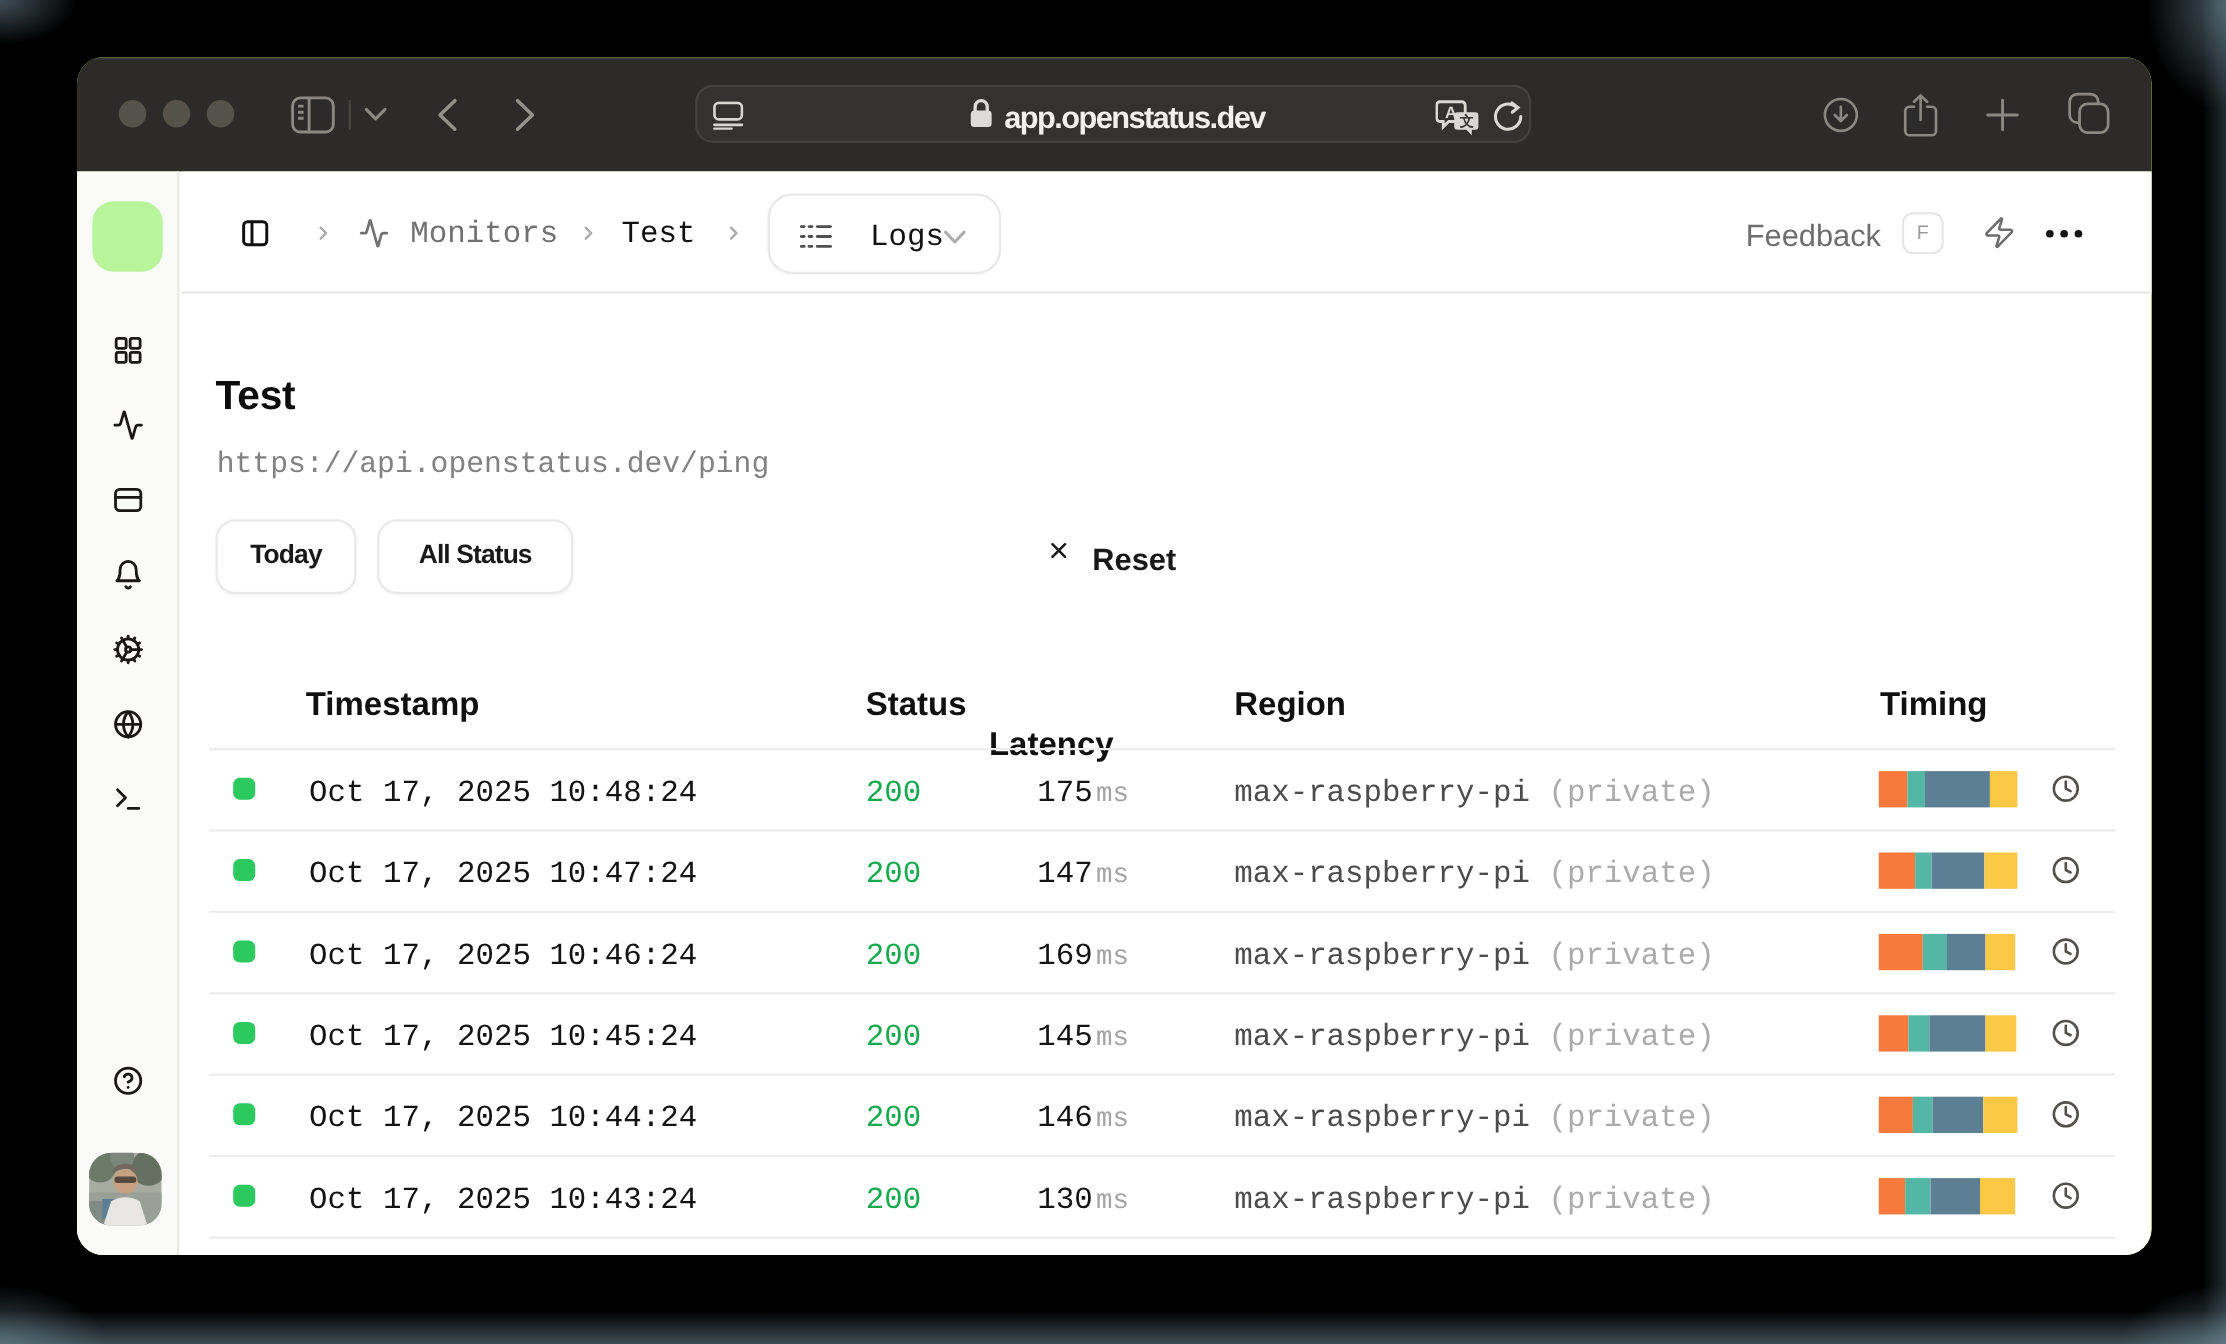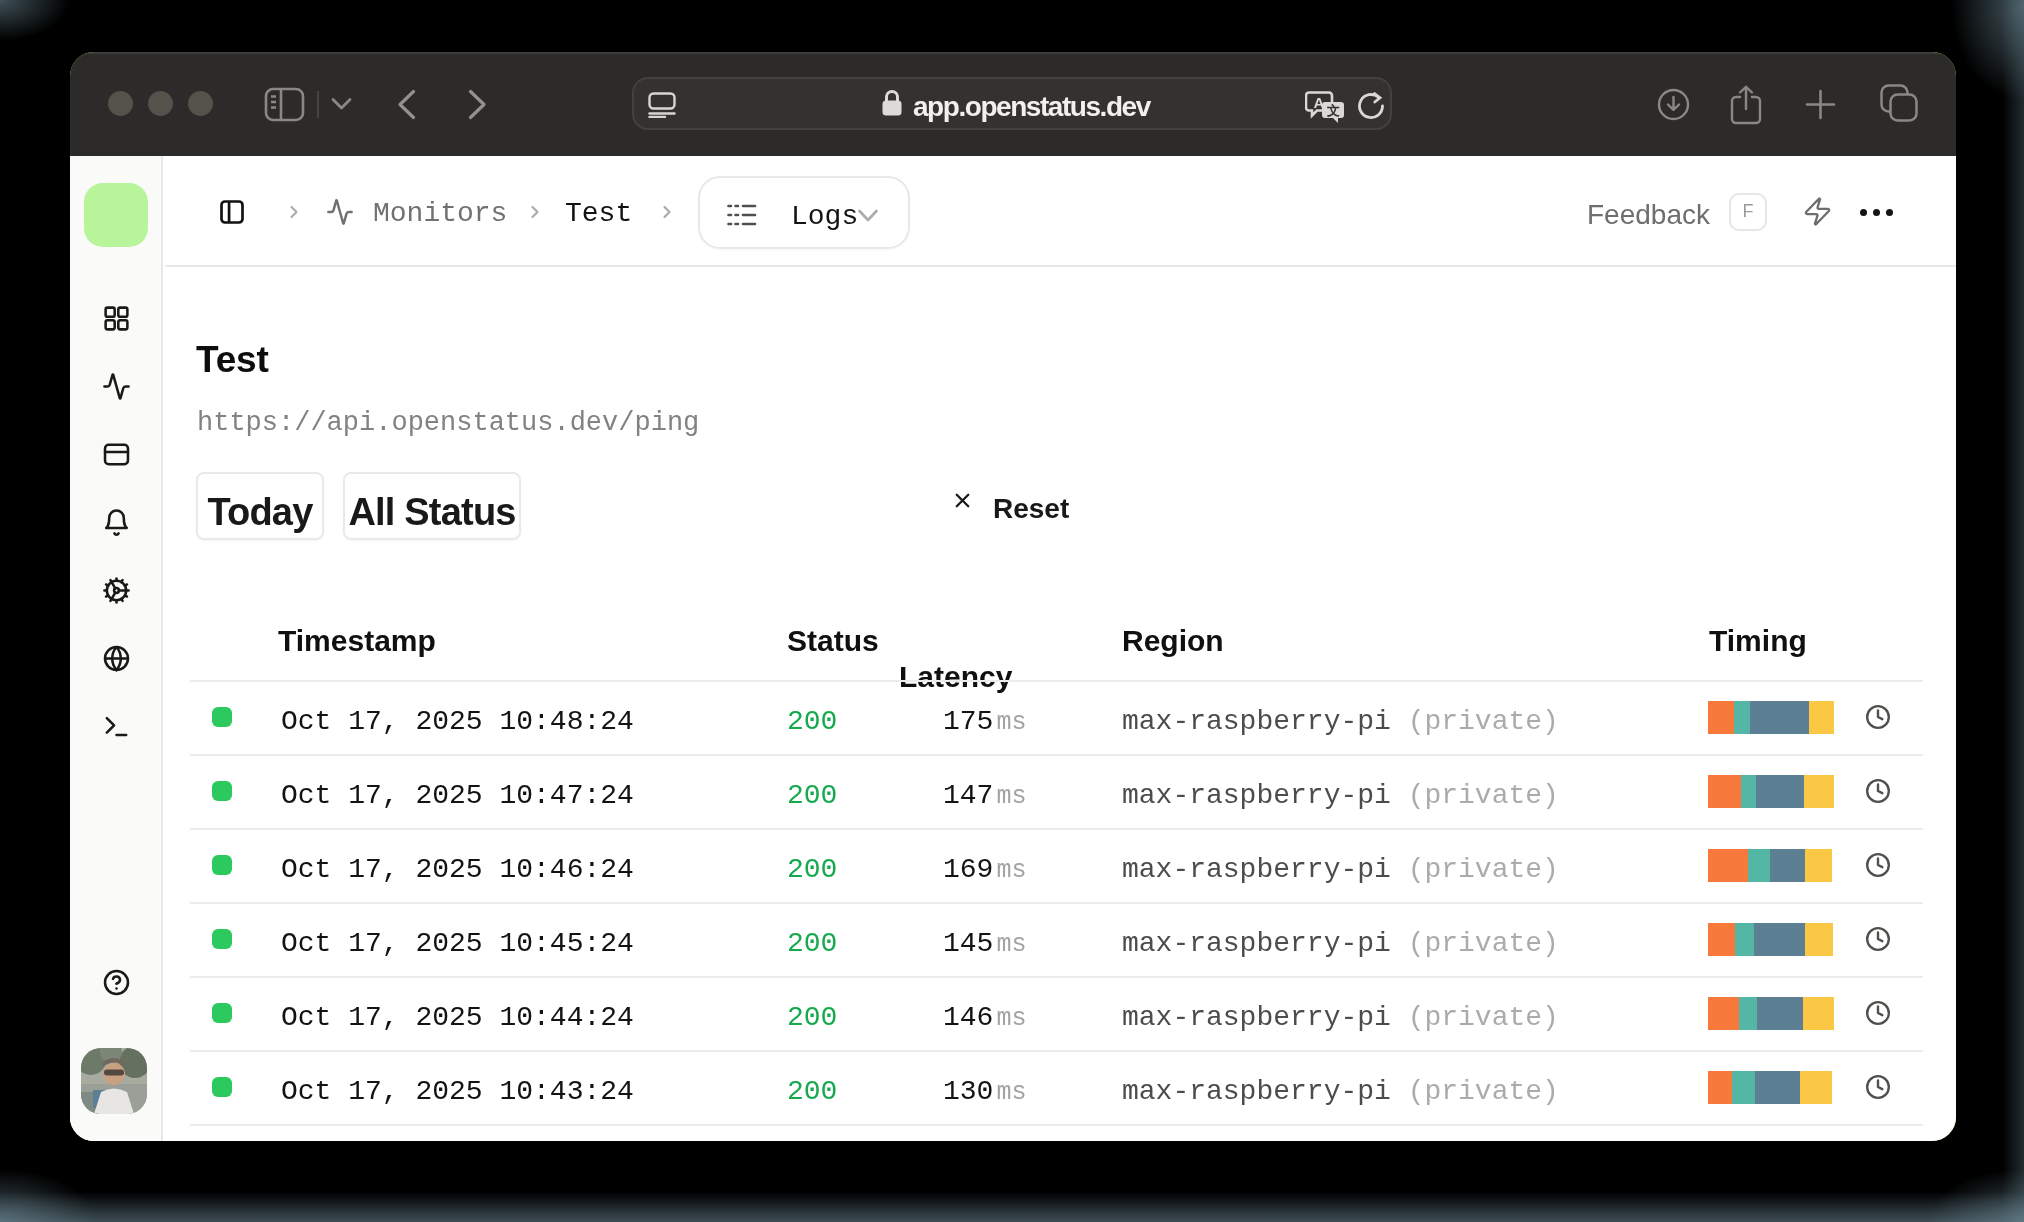--- a/index.html
+++ b/index.html
@@ -41,22 +41,22 @@
   #content { position:absolute; left:0; top:0; width:100%; height:985px; }
   #content div { line-height:1; }
 
   .bc-mono { position:absolute; font-family:"Liberation Mono",monospace; font-size:28px; }
   #logsbtn { position:absolute; left:533px; top:20px; width:212px; height:73px; border:2px solid #e8e8e7;
     border-radius:22px; background:#fff; box-shadow:0 1px 2px rgba(0,0,0,0.04); }
 
   
   #heading { position:absolute; left:31px; top:185px; font-size:37px; font-weight:bold; color:#0d0d0d; letter-spacing:-0.2px;}
   #url { position:absolute; left:32px; top:254px; font-size:27px; color:#828282; font-family:"Liberation Mono",monospace; }
-  .fbtn { position:absolute; top:316px; height:68px; border:2px solid #e9e9e8; border-radius:8px;
-    background:#fff; font-size:38px; font-weight:bold; color:#191919; letter-spacing:-0.8px; text-align:center; box-shadow:0 1px 2px rgba(0,0,0,0.04);}
+  .fbtn { position:absolute; top:316px; height:68px; border:2px solid #e9e9e8; border-radius:18px;
+    background:#fff; font-size:24px; font-weight:bold; color:#191919; letter-spacing:-0.8px; text-align:center; box-shadow:0 1px 2px rgba(0,0,0,0.04);}
   .fbtn span { position:relative; top:19px; white-space:nowrap; }
   #reset { position:absolute; left:828px; top:339px; font-size:28px; font-weight:bold; color:#191919; }
 
   
   .th { position:absolute; top:470px; font-size:30px; font-weight:bold; color:#101010; }
   .sep { position:absolute; left:25px; width:1733px; height:2px; background:#ececec; }
   .row-ts { position:absolute; left:116px; font-family:"Liberation Mono",monospace; font-size:28px; color:#131313; }
   .row-st { position:absolute; left:622px; font-family:"Liberation Mono",monospace; font-size:28px; color:#17a94e; }
   .row-lat { position:absolute; left:778px; font-family:"Liberation Mono",monospace; font-size:28px; color:#141414; }
   .row-lat span { font-size:25px; color:#a3a3a3; margin-left:3px; }

